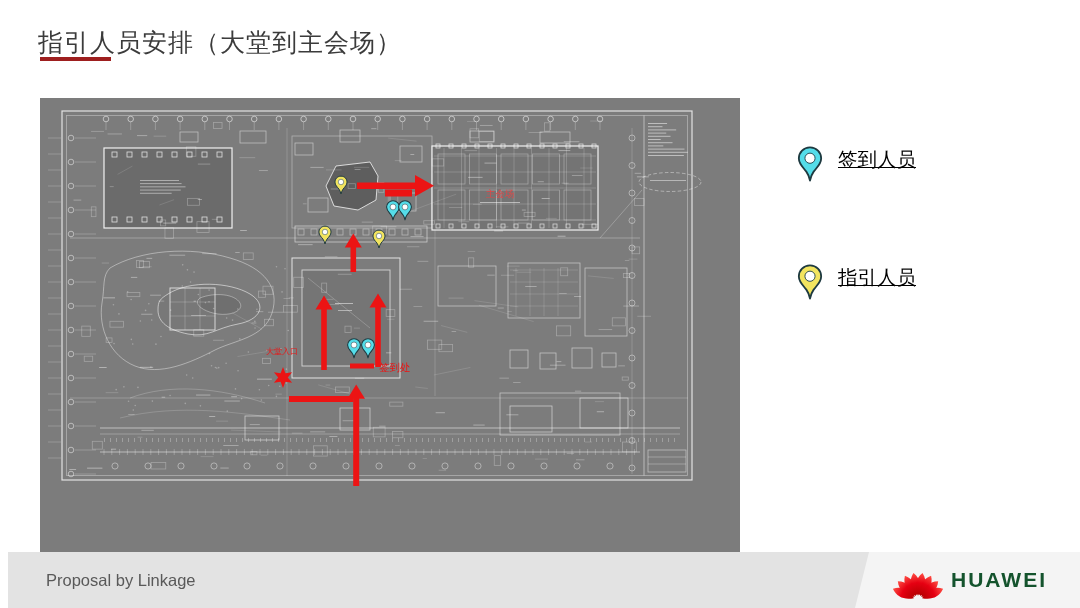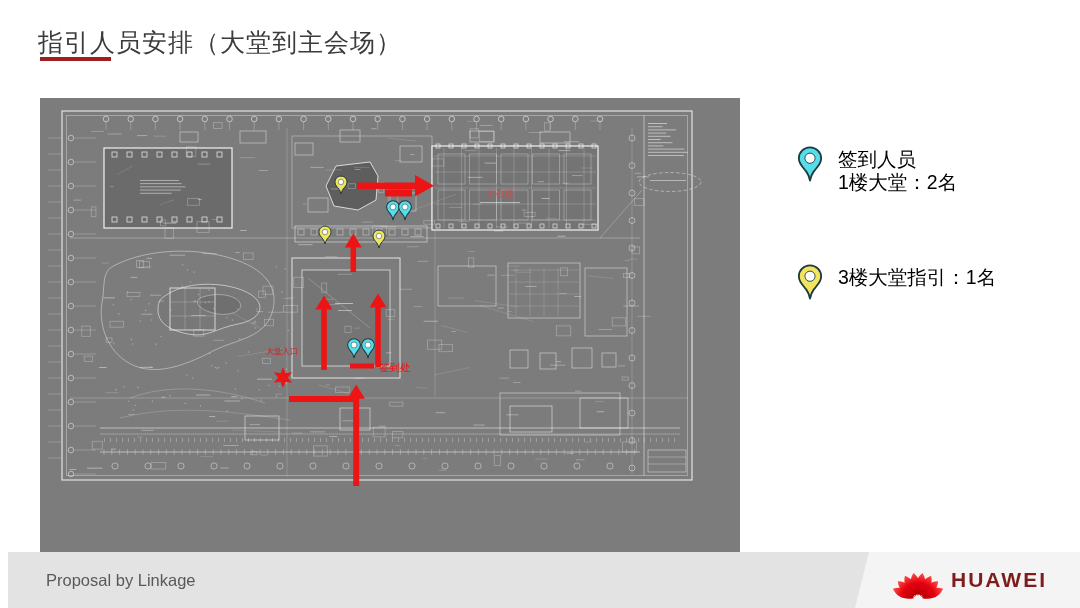--- a/index.html
+++ b/index.html
@@ -14,36 +14,36 @@
   }
   .title-underline{
     position:absolute;left:40px;top:57px;width:71px;height:3.5px;background:#9e1f1f;
   }
   .map-panel{
     position:absolute;left:40px;top:98px;width:700px;height:526px;background:#7c7c7c;
   }
   .map-panel svg{display:block;}
   .legend-block{position:absolute;left:795px;width:270px;}
   .legend-pin{position:absolute;left:2px;top:0;}
-  .legend-text{position:absolute;left:43px;top:2px;font-size:19.5px;line-height:23.2px;color:#000;}
+  .legend-text{position:absolute;left:43px;top:2px;font-size:19.5px;line-height:23.2px;color:#000;text-decoration:underline;}
   .footer-band{
     position:absolute;left:8px;top:552px;width:1080px;height:56px;background:#e3e3e3;
   }
   .footer-credit{
     position:absolute;left:38px;top:0;height:56px;display:flex;align-items:center;
     font-size:16.5px;color:#595959;
   }
   .footer-brand{
     position:absolute;left:855px;top:552px;width:225px;height:56px;background:#f4f4f4;
     clip-path:polygon(14px 0,225px 0,225px 56px,0 56px);
   }
   .hw-logo{position:absolute;left:38px;top:7px;}
   .hw-wordmark{
     position:absolute;left:96px;top:0;height:56px;display:flex;align-items:center;
-    font-size:21px;font-weight:bold;color:#7f1d1d;letter-spacing:2px;
+    font-size:21px;font-weight:bold;color:#14532d;letter-spacing:2px;
   }
   .cad-label{font-family:"Liberation Sans","DejaVu Sans",sans-serif;}
 </style>
 </head>
 <body>
 
 <svg width="0" height="0" style="position:absolute" aria-hidden="true">
   <defs>
     <symbol id="pin" viewBox="0 0 24 34" overflow="visible">
       <path d="M12 1.3 C6.1 1.3 1.7 5.9 1.7 11.5 C1.7 16.6 5.5 19.6 8.6 23.7 C10.3 26 11.3 28.6 12 31.9 C12.7 28.6 13.7 26 15.4 23.7 C18.5 19.6 22.3 16.6 22.3 11.5 C22.3 5.9 17.9 1.3 12 1.3 Z" stroke="#1e3a40" stroke-width="1.7" stroke-linejoin="round"></path>
@@ -829,30 +829,29 @@
     <text id="lbl-lobby" class="cad-label" x="226" y="256" font-size="8" fill="#ec1414">大堂入口</text>
   </svg>
 </div>
 
 <div class="legend-block" style="top:146px;height:90px;">
   <svg class="legend-pin" width="26" height="36.8" viewBox="0 0 24 34">
     <use href="#pin" class="pin-fill-cyan" fill="#55dde9"></use>
   </svg>
   <div class="legend-text">
     <div>签到人员</div>
-    <div>1楼大堂：2名</div>
   </div>
 </div>
 
 <div class="legend-block" style="top:264px;height:90px;">
   <svg class="legend-pin" width="26" height="36.8" viewBox="0 0 24 34">
     <use href="#pin" class="pin-fill-yellow" fill="#f2e45f"></use>
   </svg>
   <div class="legend-text">
-    <div>3楼大堂指引：1名</div>
+    <div>指引人员</div>
   </div>
 </div>
 
 <div class="footer-band" style="background: rgb(227, 227, 227);">
   <div class="footer-credit">Proposal by Linkage</div>
 </div>
 <div class="footer-brand">
   <svg class="hw-logo" id="hw-logo" width="50" height="44" viewBox="0 0 48 44">
       <g transform="translate(24,41) rotate(-66)">
         <path d="M0,-4.5 C-5.4,-12 -6.4,-20.5 0,-27.5 C6.4,-20.5 5.4,-12 0,-4.5 Z" fill="url(#hwg)"></path>

